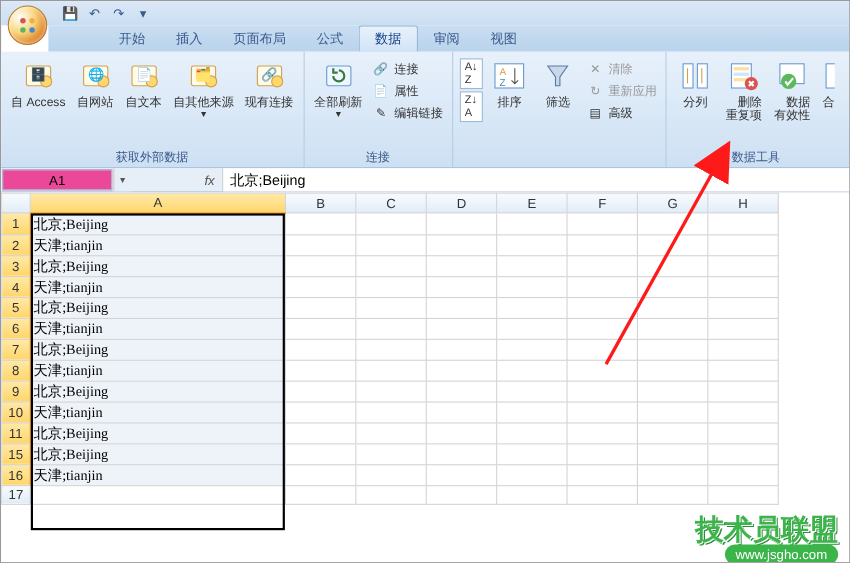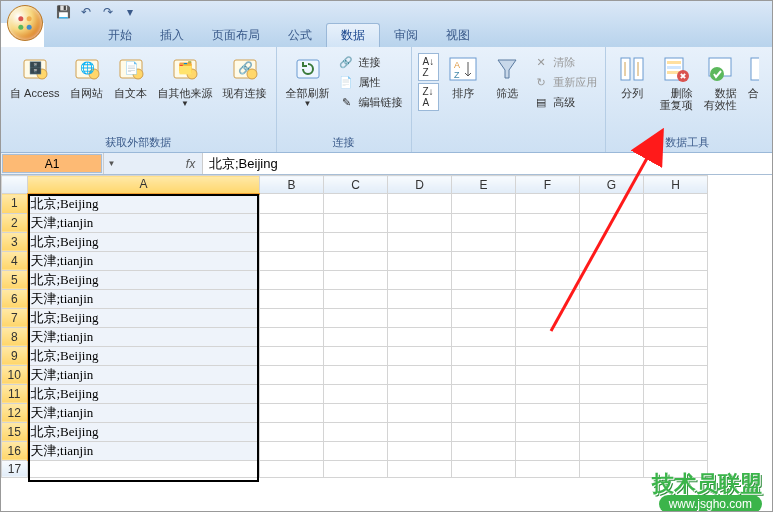--- a/index.html
+++ b/index.html
@@ -24,21 +24,21 @@
 .group-label { font-size:11px; color:#3a5a8a; text-align:center; padding:2px 0; }
 .rbtn { display:flex; flex-direction:column; align-items:center; justify-content:flex-start; padding:2px 3px; font-size:11px; color:#333; cursor:pointer; border-radius:3px; min-width:40px; }
 .rbtn .icon-lg { width:32px; height:32px; margin-bottom:2px; display:flex; align-items:center; justify-content:center; }
 .rbtn .lbl { text-align:right; line-height:1.1; }
 .rbtn-sm { display:flex; align-items:center; gap:4px; font-size:11px; color:#333; padding:1px 2px; cursor:pointer; }
 .rbtn-sm .icon-sm { width:16px; height:16px; display:flex; align-items:center; justify-content:center; }
 .stack { display:flex; flex-direction:column; gap:2px; justify-content:flex-start; padding-top:2px;}
 
 
 .formulabar { height:22px; background:#e6eef8; border-bottom:1px solid #a8bed6; display:flex; align-items:stretch; }
-.namebox { width:100px; border:1px solid #a8bed6; background:#fdba74; font-size:12px; text-align:center; display:flex; align-items:center; justify-content:center; margin:1px; }
+.namebox { width:100px; border:1px solid #a8bed6; background:#ec4899; font-size:12px; text-align:center; display:flex; align-items:center; justify-content:center; margin:1px; }
 .fx-btn { width:24px; display:flex; align-items:center; justify-content:center; font-style:italic; font-size:12px; color:#555; border-right:1px solid #ccc; }
 .fx-input { flex:1; padding:2px 6px; font-size:13px; font-family: inherit; border:none; background:#fff; }
 .namebox-dd { width:16px; border-left:1px solid #ccc; display:flex; align-items:center; justify-content:center; background:#e6eef8;}
 
 
 .grid-wrap { position:relative; height: calc(100% - 22px - 24px - 106px - 22px); overflow:hidden; background:#fff;}
 .grid { border-collapse:collapse; table-layout:fixed; }
 .grid th, .grid td { border:1px solid #d4d4d4; font-size:12px; }
 .grid .colhdr { background: linear-gradient(#f8fbfe,#e1ecf8); text-align:center; color:#333; height:18px; font-weight:normal; }
 .grid .colhdr.sel { background: linear-gradient(#ffe9a8,#ffd66b); border-bottom:2px solid #f0a030;}
@@ -48,21 +48,21 @@
 .grid td.cell { height:17px; padding:0 2px; background:#fff; font-family: SimSun, serif; font-size:13px; }
 .grid td.cell.sel { background:#eef3fa; }
 .selection-border { position:absolute; border:2px solid #000; pointer-events:none; }
 .col-w-A { width:232px; }
 .col-w { width:64px; }
 
 
 .red-arrow { position:absolute; pointer-events:none; }
 
 
-.watermark { position:absolute; right:10px; bottom:12px; font-weight:bold; font-size:22px; color:#3bb44a; text-shadow:1px 1px 0 #fff,2px 2px 0 #2a8a37; font-family: "Microsoft YaHei",sans-serif; margin-top: 45px;}
+.watermark { position:absolute; right:10px; bottom:12px; font-weight:bold; font-size:26px; color:#3bb44a; text-shadow:1px 1px 0 #fff,2px 2px 0 #2a8a37; font-family: "Microsoft YaHei",sans-serif; margin-top: 45px;}
 .watermark-url { position:absolute; right:10px; bottom:-2px; background:#3bb44a; color:#fff; font-size:12px; padding:2px 10px; border-radius:10px; font-family: Arial,sans-serif;}
 </style>
 </head>
 <body>
 
 <div class="titlebar">
   <div class="office-btn">
     <svg viewBox="0 0 24 24">
         <circle cx="7" cy="7" r="3" fill="#d9534f"></circle>
         <circle cx="17" cy="7" r="3" fill="#f0ad4e"></circle>
@@ -410,31 +410,20 @@
           <td class="cell sel col-w-A">北京;Beijing</td>
           <td class="cell col-w"></td>
           <td class="cell col-w"></td>
           <td class="cell col-w"></td>
           <td class="cell col-w"></td>
           <td class="cell col-w"></td>
           <td class="cell col-w"></td>
           <td class="cell col-w"></td>
         </tr>
         <tr>
-          <th class="rowhdr sel">12</th>
-          <td class="cell sel col-w-A">天津;tianjin</td>
-          <td class="cell col-w"></td>
-          <td class="cell col-w"></td>
-          <td class="cell col-w"></td>
-          <td class="cell col-w"></td>
-          <td class="cell col-w"></td>
-          <td class="cell col-w"></td>
-          <td class="cell col-w"></td>
-        </tr>
-        <tr>
           <th class="rowhdr sel">15</th>
           <td class="cell sel col-w-A">北京;Beijing</td>
           <td class="cell col-w"></td>
           <td class="cell col-w"></td>
           <td class="cell col-w"></td>
           <td class="cell col-w"></td>
           <td class="cell col-w"></td>
           <td class="cell col-w"></td>
           <td class="cell col-w"></td>
         </tr>

